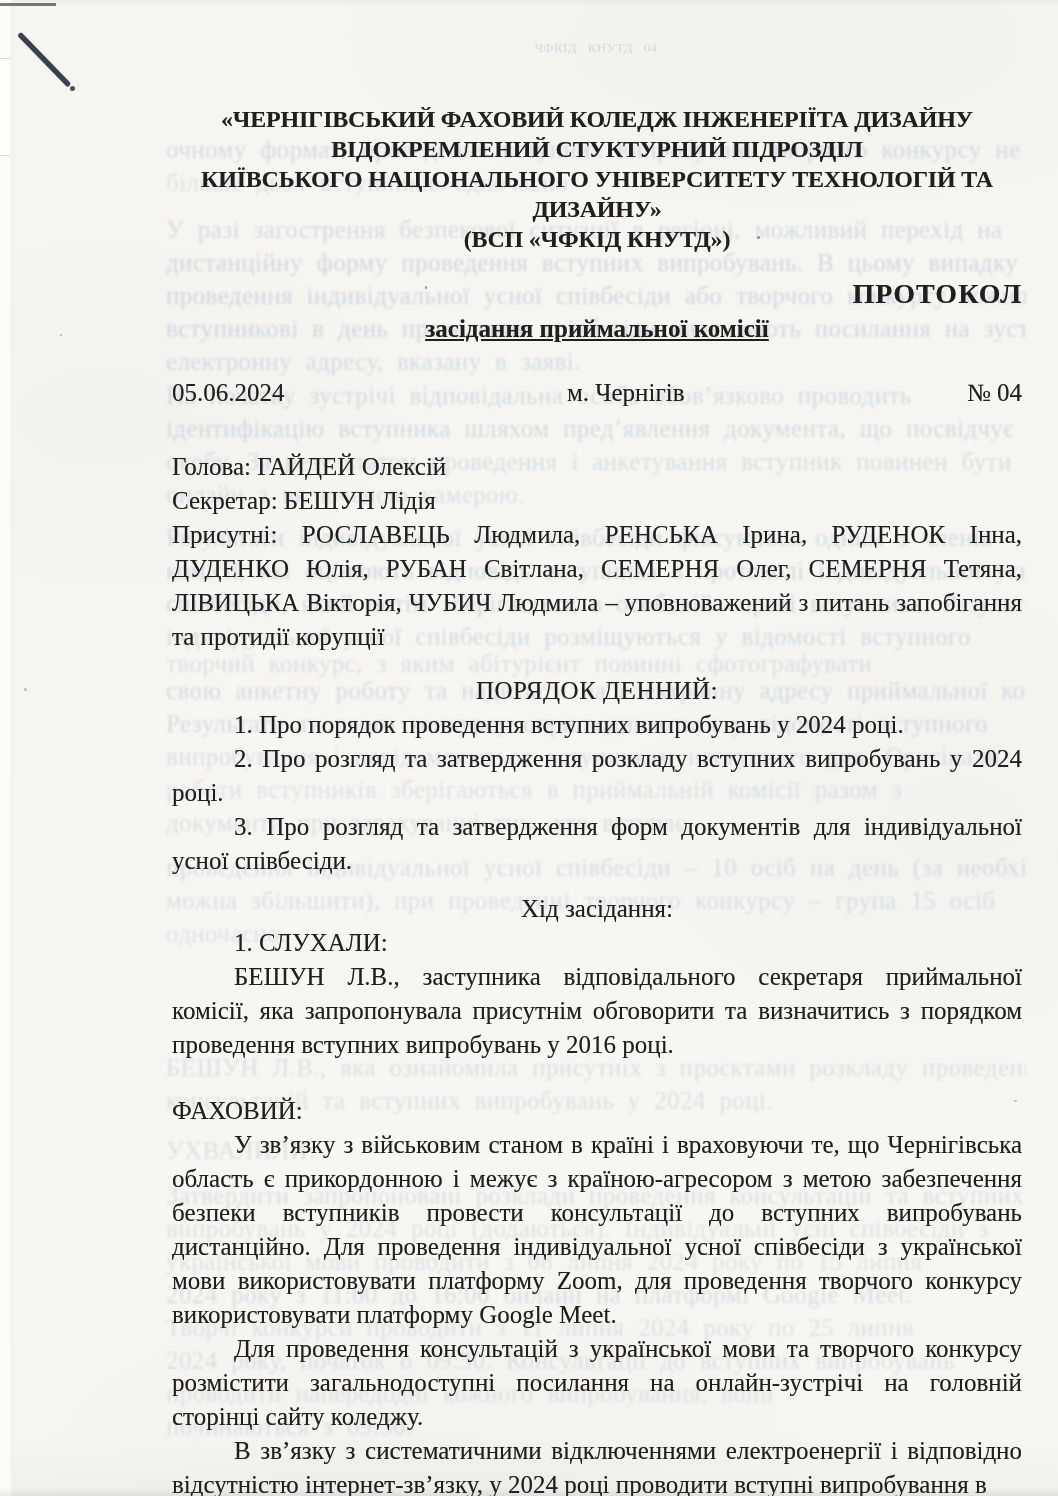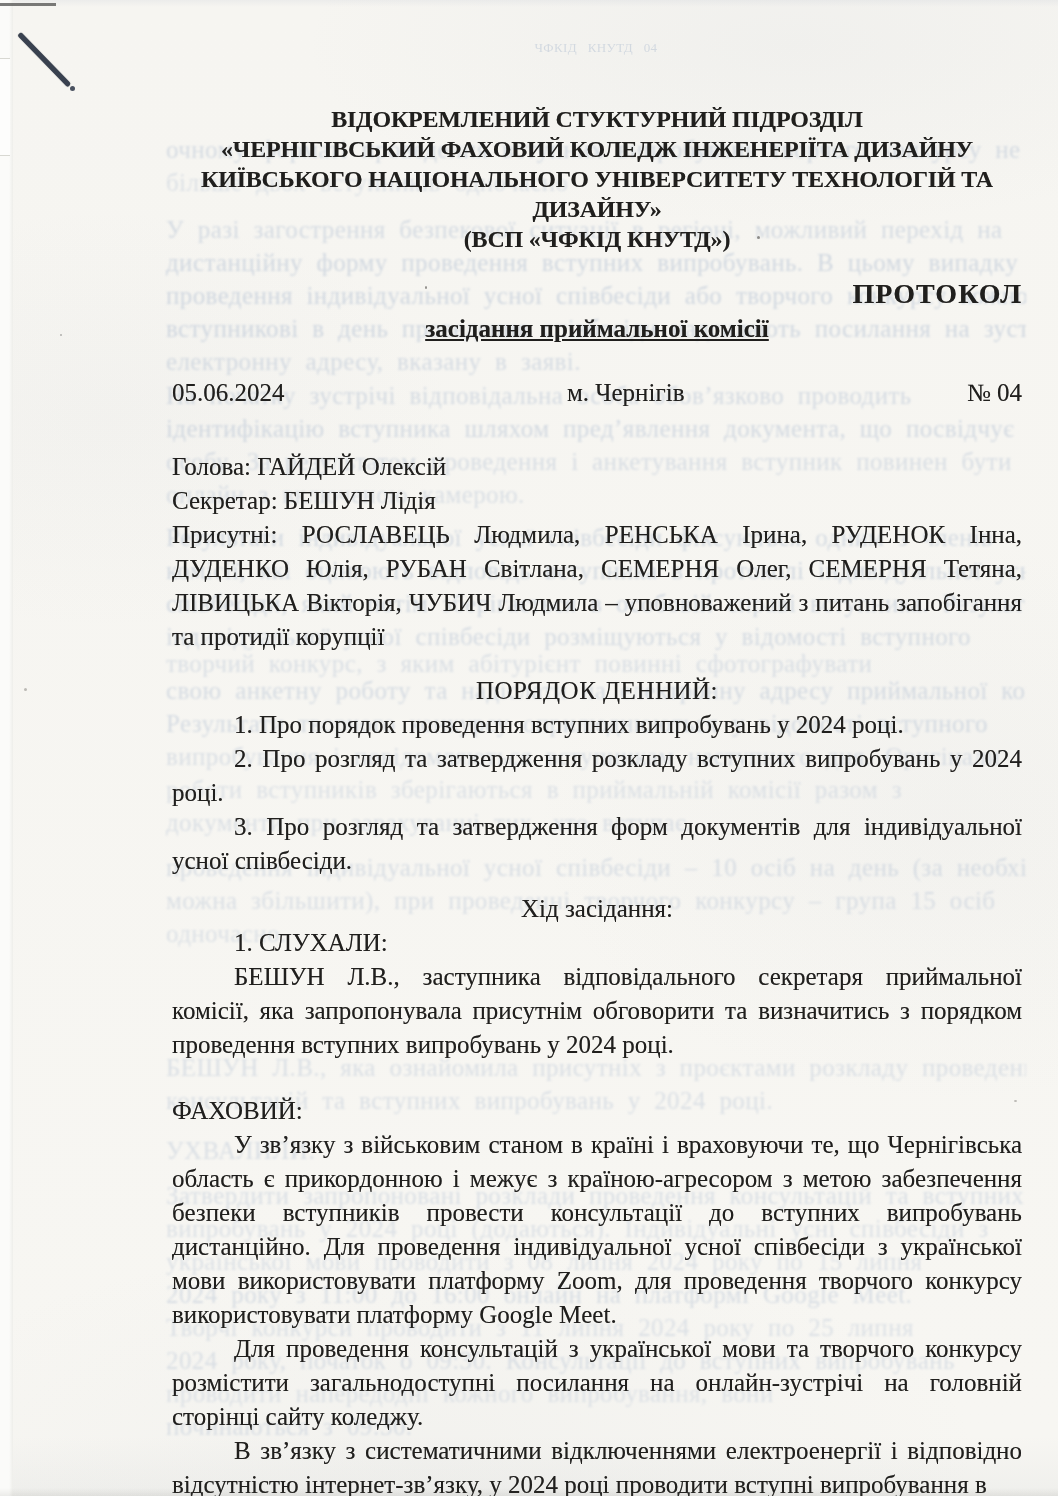--- a/index.html
+++ b/index.html
@@ -110,22 +110,22 @@
   <div class="speck" style="left:757px;top:236px;width:3px;height:3px;"></div>
   <div class="speck" style="left:425px;top:286px;width:2px;height:3px;"></div>
   <div class="speck" style="left:420px;top:497px;width:3px;height:2px;"></div>
   <div class="speck" style="left:24px;top:688px;width:3px;height:3px;opacity:.35;"></div>
   <div class="speck" style="left:60px;top:334px;width:2px;height:2px;opacity:.4;"></div>
   <div class="speck" style="left:1014px;top:1100px;width:3px;height:2px;opacity:.35;"></div>
   <div id="bottom-shade"></div>
 
   <div id="content">
 
+    <div class="hdr">«ЧЕРНІГІВСЬКИЙ ФАХОВИЙ КОЛЕДЖ ІНЖЕНЕРІЇТА ДИЗАЙНУ</div>
     <div class="hdr">ВІДОКРЕМЛЕНИЙ СТУКТУРНИЙ ПІДРОЗДІЛ</div>
-    <div class="hdr">«ЧЕРНІГІВСЬКИЙ ФАХОВИЙ КОЛЕДЖ ІНЖЕНЕРІЇТА ДИЗАЙНУ</div>
     <div class="hdr">КИЇВСЬКОГО НАЦІОНАЛЬНОГО УНІВЕРСИТЕТУ ТЕХНОЛОГІЙ ТА</div>
     <div class="hdr">ДИЗАЙНУ»</div>
     <div class="hdr">(ВСП «ЧФКІД КНУТД»)</div>
 
     <div class="doc-title">ПРОТОКОЛ</div>
     <div class="doc-subtitle">засідання приймальної комісії</div>
 
     <div class="date-row">
       <span>05.06.2024</span>
       <span>м. Чернігів</span>
@@ -138,21 +138,21 @@
       <p class="para">Присутні: РОСЛАВЕЦЬ Людмила, РЕНСЬКА Ірина, РУДЕНОК Інна, ДУДЕНКО Юлія, РУБАН Світлана, СЕМЕРНЯ Олег, СЕМЕРНЯ Тетяна, ЛІВИЦЬКА Вікторія, ЧУБИЧ Людмила – уповноважений з питань запобігання та протидії корупції</p>
     </div>
 
     <div class="center-line agenda-head">ПОРЯДОК ДЕННИЙ:</div>
     <p class="para indent">1. Про порядок проведення вступних випробувань у 2024 році.</p>
     <p class="para indent">2. Про розгляд та затвердження розкладу вступних випробувань у 2024 році.</p>
     <p class="para indent">3. Про розгляд та затвердження форм документів для індивідуальної усної співбесіди.</p>
 
     <div class="center-line proc-head">Хід засідання:</div>
     <p class="para indent">1. СЛУХАЛИ:</p>
-    <p class="para indent">БЕШУН Л.В., заступника відповідального секретаря приймальної комісії, яка запропонувала присутнім обговорити та визначитись з порядком проведення вступних випробувань у 2024 році.</p>
+    <p class="para indent">БЕШУН Л.В., заступника відповідального секретаря приймальної комісії, яка запропонувала присутнім обговорити та визначитись з порядком проведення вступних випробувань у 2016 році.</p>
 
     <p class="para resolved-head">ФАХОВИЙ:</p>
     <p class="para indent">У зв’язку з військовим станом в країні і враховуючи те, що Чернігівська область є прикордонною і межує з країною-агресором з метою забезпечення безпеки вступників провести консультації до вступних випробувань дистанційно. Для проведення індивідуальної усної співбесіди з української мови використовувати платформу Zoom, для проведення творчого конкурсу використовувати платформу Google Meet.</p>
     <p class="para indent">Для проведення консультацій з української мови та творчого конкурсу розмістити загальнодоступні посилання на онлайн-зустрічі на головній сторінці сайту коледжу.</p>
     <p class="para indent">В зв’язку з систематичними відключеннями електроенергії і відповідно відсутністю інтернет-зв’язку, у 2024 році проводити вступні випробування в</p>
 
   </div>
 </div>
 
 </body></html>

